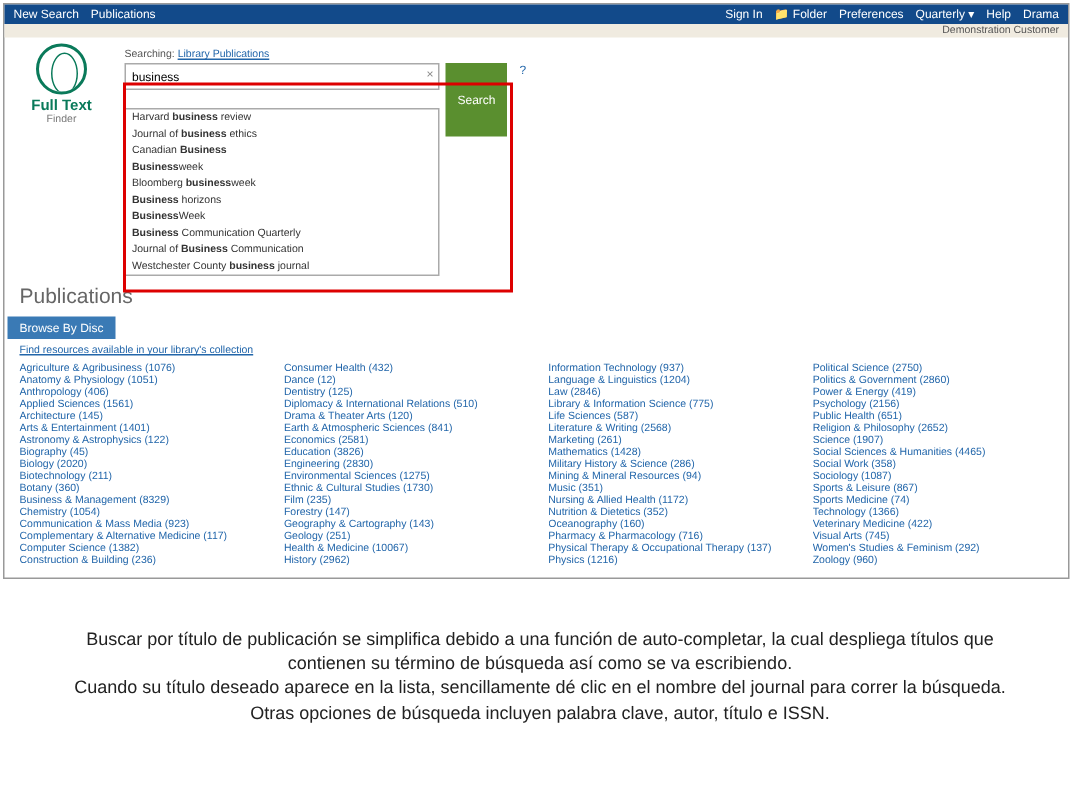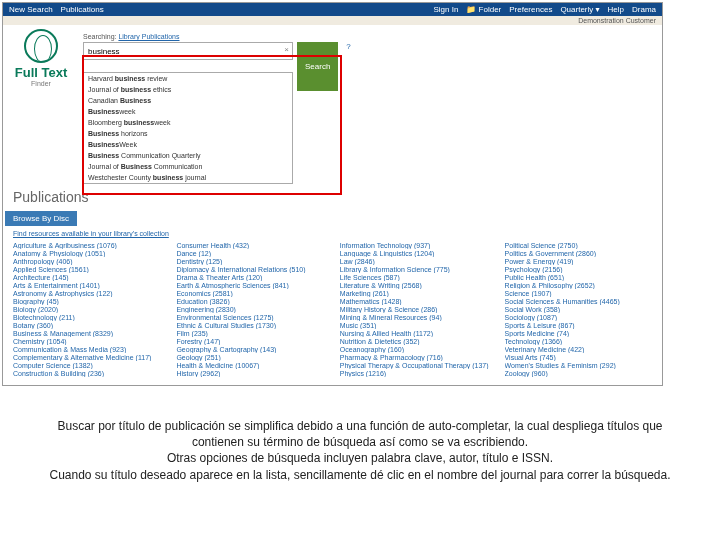--- a/index.html
+++ b/index.html
@@ -1,26 +1,26 @@
 <!DOCTYPE html>
 <html><head>
 <meta charset="utf-8">
 <style>
   * { box-sizing: border-box; margin: 0; padding: 0; }
   body { font-family: Arial, sans-serif; font-size: 9px; background: #fff; width: 720px; }
-  .frame { border: 1px solid #999; margin: 2px; width: 661px; background: #fff; }
+  .frame { border: 1px solid #999; margin: 2px; width: 711px; background: #fff; }
   .topbar { background: #124a8a; color: #fff; display: flex; justify-content: space-between; padding: 2px 6px; font-size: 8px; }
   .topbar .left, .topbar .right { display: flex; gap: 8px; }
   .topbar span { cursor: pointer; }
   .demo { background: #f0ebe0; text-align: right; font-size: 7px; padding: 1px 6px; color: #555; }
   .header { display: flex; align-items: flex-start; padding: 4px 8px; gap: 12px; position: relative; }
   .logo { width: 60px; text-align: center; }
   .logo .circ { width: 34px; height: 34px; margin: 0 auto 2px; border-radius: 50%; border: 2px solid #0a7a5a; position: relative; overflow: hidden; }
   .logo .circ::before { content:""; position:absolute; left:8px; top:4px; width:16px; height:26px; border:1.5px solid #0a7a5a; border-radius:50%; }
-  .logo .t1 { font-size: 13px; color: #0a7a5a; font-weight: bold; }
+  .logo .t1 { font-size: 10px; color: #0a7a5a; font-weight: bold; }
   .logo .t2 { font-size: 7px; color: #777; }
   .searchwrap { margin-top: 4px; }
   .context { font-size: 7px; color: #555; margin-bottom: 2px; }
   .context a { color: #2266aa; }
   .searchrow { display: flex; gap: 4px; align-items: flex-start; }
   .searchbox { width: 210px; height: 18px; border: 1px solid #aaa; font-size: 8px; padding: 0 14px 0 4px; position: relative; }
   .inputwrap { position: relative; }
   .clear-x { position: absolute; right: 4px; top: 3px; font-size: 8px; color: #888; cursor: pointer; }
   .searchbtn { background: #5a8f2f; color: #fff; border: none; padding: 20px 8px; font-size: 8px; cursor: pointer; }
   .qmark { font-size: 8px; color: #2266aa; margin-left: 4px; }
@@ -172,15 +172,15 @@
         <div>Veterinary Medicine (422)</div>
         <div>Visual Arts (745)</div>
         <div>Women's Studies &amp; Feminism (292)</div>
         <div>Zoology (960)</div>
       </div>
     </div>
 </div>
 
 <div class="caption">
   <div>Buscar por título de publicación se simplifica debido a una función de auto-completar, la cual despliega títulos que contienen su término de búsqueda así como se va escribiendo.</div>
+  <div>Cuando su título deseado aparece en la lista, sencillamente dé clic en el nombre del journal para correr la búsqueda.</div>
   <div>Otras opciones de búsqueda incluyen palabra clave, autor, título e ISSN.</div>
-  <div>Cuando su título deseado aparece en la lista, sencillamente dé clic en el nombre del journal para correr la búsqueda.</div>
 </div>
 
 </body></html>

